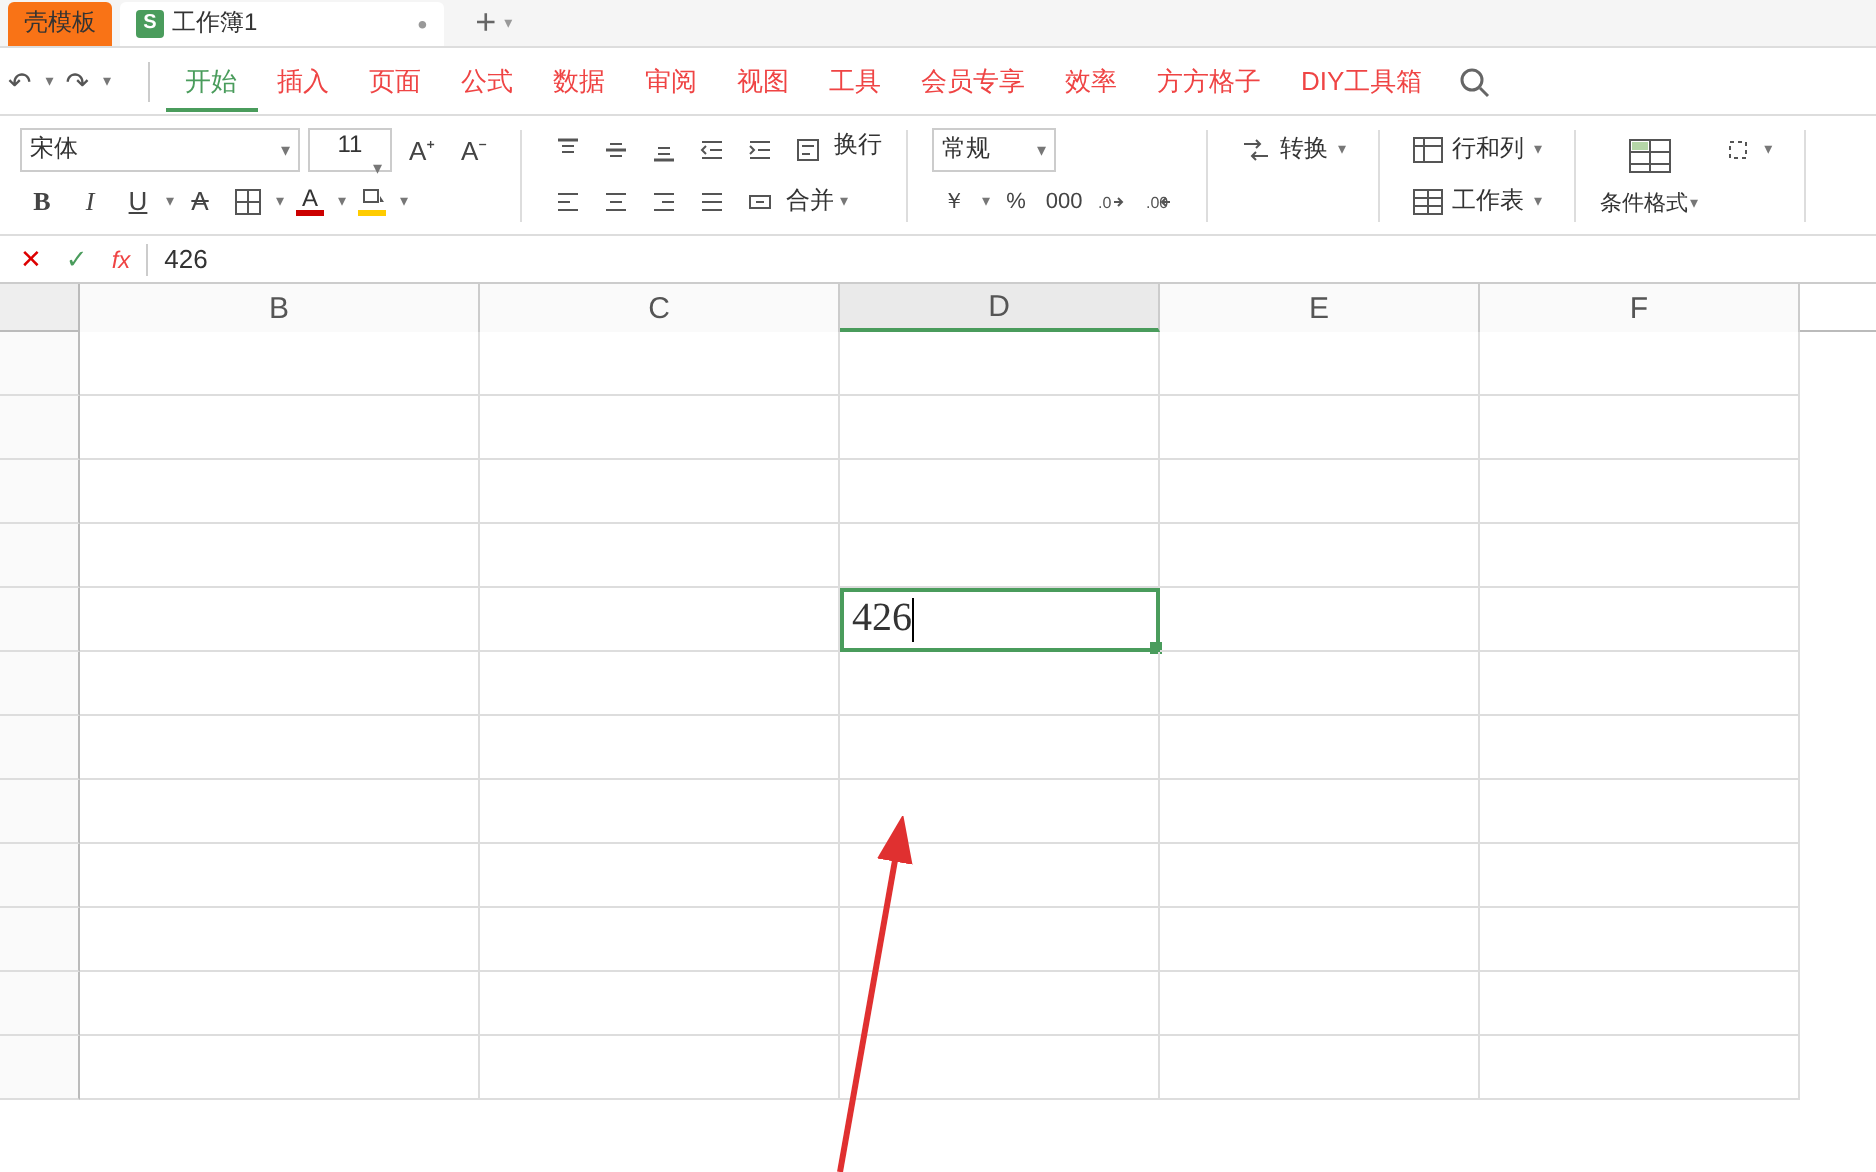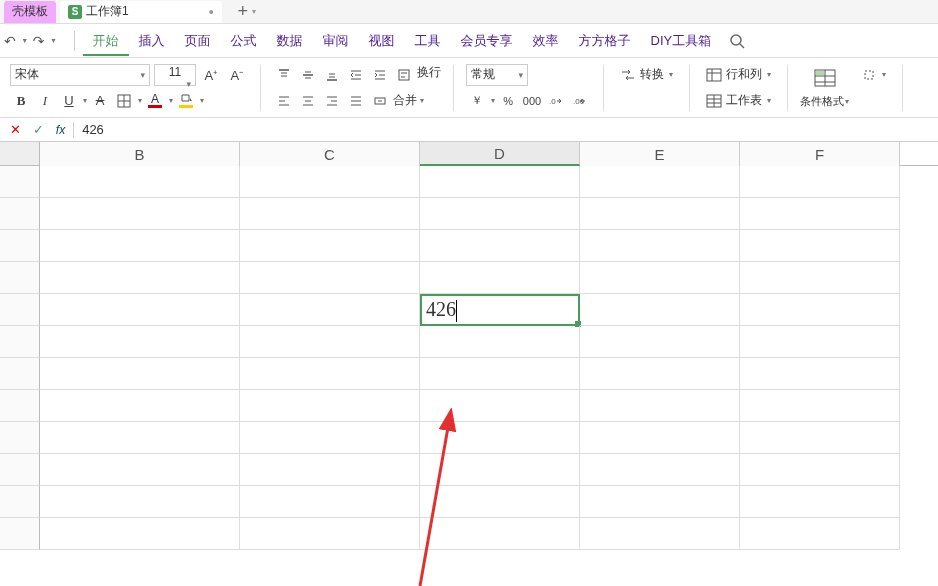--- a/index.html
+++ b/index.html
@@ -1,32 +1,32 @@
 <!DOCTYPE html>
 <html><head>
   <meta charset="utf-8">
   <style>
     * { margin: 0; padding: 0; box-sizing: border-box; }
     body { font-family: "Microsoft YaHei", Arial, sans-serif; font-size: 12px; color: #333; background: #fff; overflow: hidden; width: 938px; height: 586px; position: relative; }
     
     
     .tab-bar { height: 24px; display: flex; align-items: center; background: #f5f5f5; border-bottom: 1px solid #ddd; padding: 0 4px; }
     .tab-item { display: flex; align-items: center; padding: 2px 8px; height: 22px; background: #fff; border-radius: 3px 3px 0 0; margin-right: 4px; font-size: 12px; }
-    .tab-item.template { background: #f0abfc; }
+    .tab-item.template { background: #f97316; }
     .tab-icon-s { width: 14px; height: 14px; background: #4a9c5c; color: #fff; display: inline-flex; align-items: center; justify-content: center; font-size: 10px; font-weight: bold; border-radius: 2px; margin-right: 4px; }
     .tab-close { margin-left: 80px; color: #999; font-size: 14px; }
     .tab-add { font-size: 18px; color: #666; margin-left: 12px; cursor: pointer; }
     .tab-dd { margin-left: 4px; color: #999; font-size: 8px; }
     
     
     .menu-bar { height: 34px; display: flex; align-items: center; border-bottom: 1px solid #ddd; padding: 0 4px; }
     .undo-redo { display: flex; align-items: center; gap: 6px; margin-right: 10px; }
     .undo-icon, .redo-icon { font-size: 14px; color: #555; }
     .menu-sep { width: 1px; height: 20px; background: #ccc; margin: 0 8px; }
-    .menu-tab { padding: 6px 10px; font-size: 13px; color: #4c1d95; cursor: pointer; }
+    .menu-tab { padding: 6px 10px; font-size: 13px; color: #ef4444; cursor: pointer; }
     .menu-tab.active { color: #4a9c5c; border-bottom: 2px solid #4a9c5c; padding-bottom: 4px; }
     .search-menu { margin-left: 8px; font-size: 14px; color: #666; }
     
     
     .toolbar { height: 60px; display: flex; align-items: center; border-bottom: 1px solid #ddd; padding: 0 4px; gap: 4px; }
     .tool-col { display: flex; flex-direction: column; gap: 4px; }
     .tool-group { display: flex; align-items: center; gap: 2px; padding: 0 6px; height: 60px; }
     .tool-sep { width: 1px; height: 46px; background: #ddd; margin: 0 2px; }
     .font-select { width: 140px; height: 22px; border: 1px solid #ccc; display: flex; align-items: center; padding: 0 4px; font-size: 12px; }
     .font-select .dd { margin-left: auto; font-size: 9px; color: #777; }
@@ -44,21 +44,21 @@
     .dd-arrow { font-size: 8px; color: #777; margin-left: 1px; }
     .format-combo { width: 62px; height: 22px; border: 1px solid #ccc; display: flex; align-items: center; padding: 0 4px; font-size: 12px; }
     .format-combo .dd { margin-left: auto; font-size: 9px; color: #777; }
     .labeled-btn { display: flex; align-items: center; gap: 4px; height: 22px; padding: 0 4px; font-size: 12px; white-space: nowrap; }
     .icon-box { width: 16px; height: 16px; display: inline-flex; align-items: center; justify-content: center; }
     
     
     .formula-bar { height: 24px; display: flex; align-items: center; border-bottom: 1px solid #ccc; padding: 0 4px; }
     .fb-cancel { color: #d00; font-size: 13px; margin: 0 6px; }
     .fb-confirm { color: #4a9c5c; font-size: 13px; margin: 0 6px; }
-    .fb-fx { font-style: italic; color: #0c4a6e; font-size: 12px; margin: 0 6px; }
+    .fb-fx { font-style: italic; color: #ef4444; font-size: 12px; margin: 0 6px; }
     .fb-sep { width: 1px; height: 16px; background: #ccc; margin: 0 2px; }
     .fb-content { flex: 1; padding: 0 6px; font-size: 13px; }
     
     
     .grid-container { position: relative; }
     .col-headers { display: flex; height: 24px; border-bottom: 1px solid #bbb; }
     .row-header-corner { width: 40px; border-right: 1px solid #bbb; background: #eee; }
     .col-header { flex: none; height: 24px; border-right: 1px solid #ccc; display: flex; align-items: center; justify-content: center; font-size: 15px; color: #555; background: #fafafa; }
     .col-header.active { background: #eaeaea; border-bottom: 2px solid #4a9c5c; }
     .grid-body { position: relative; }

